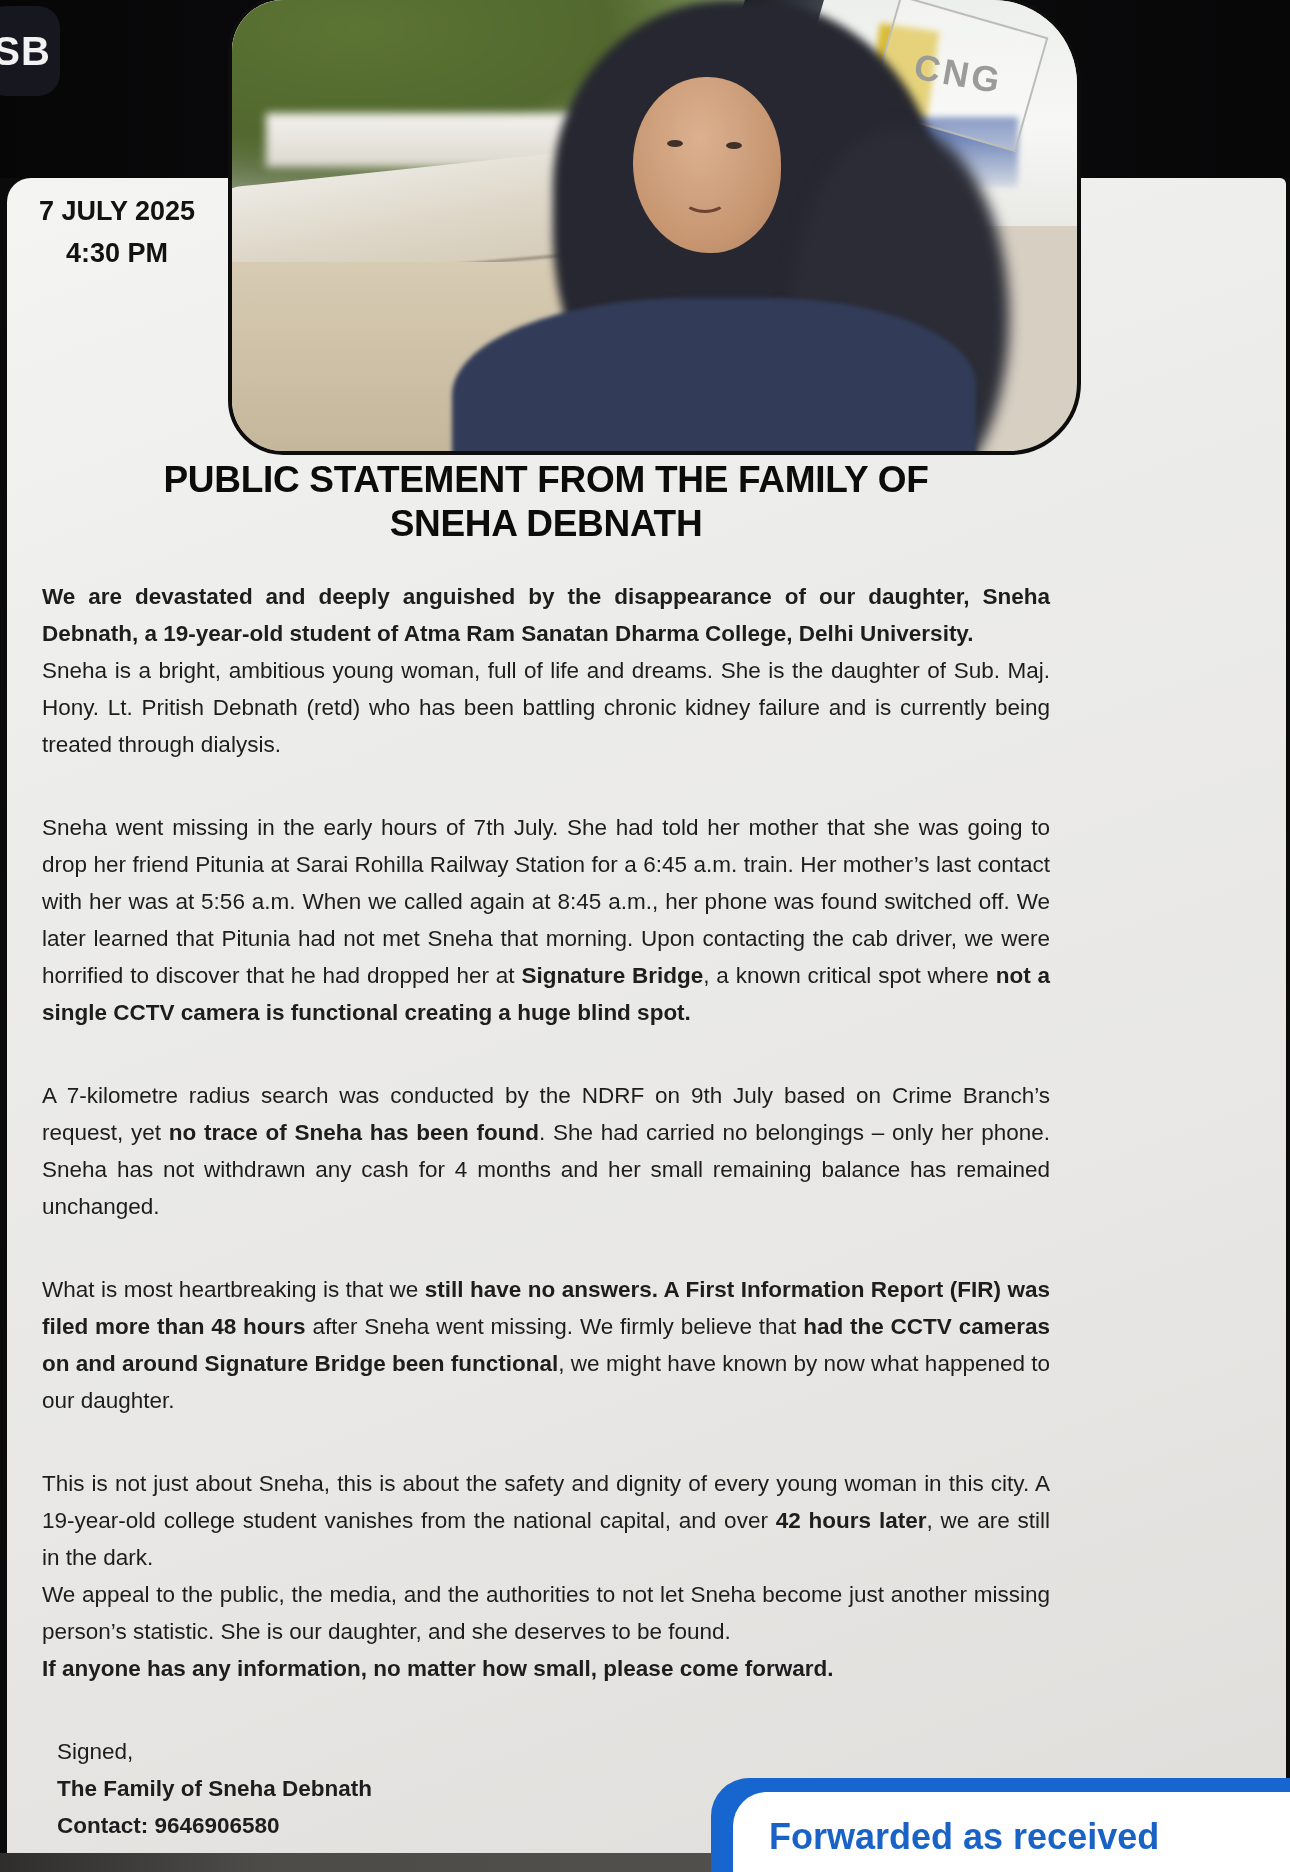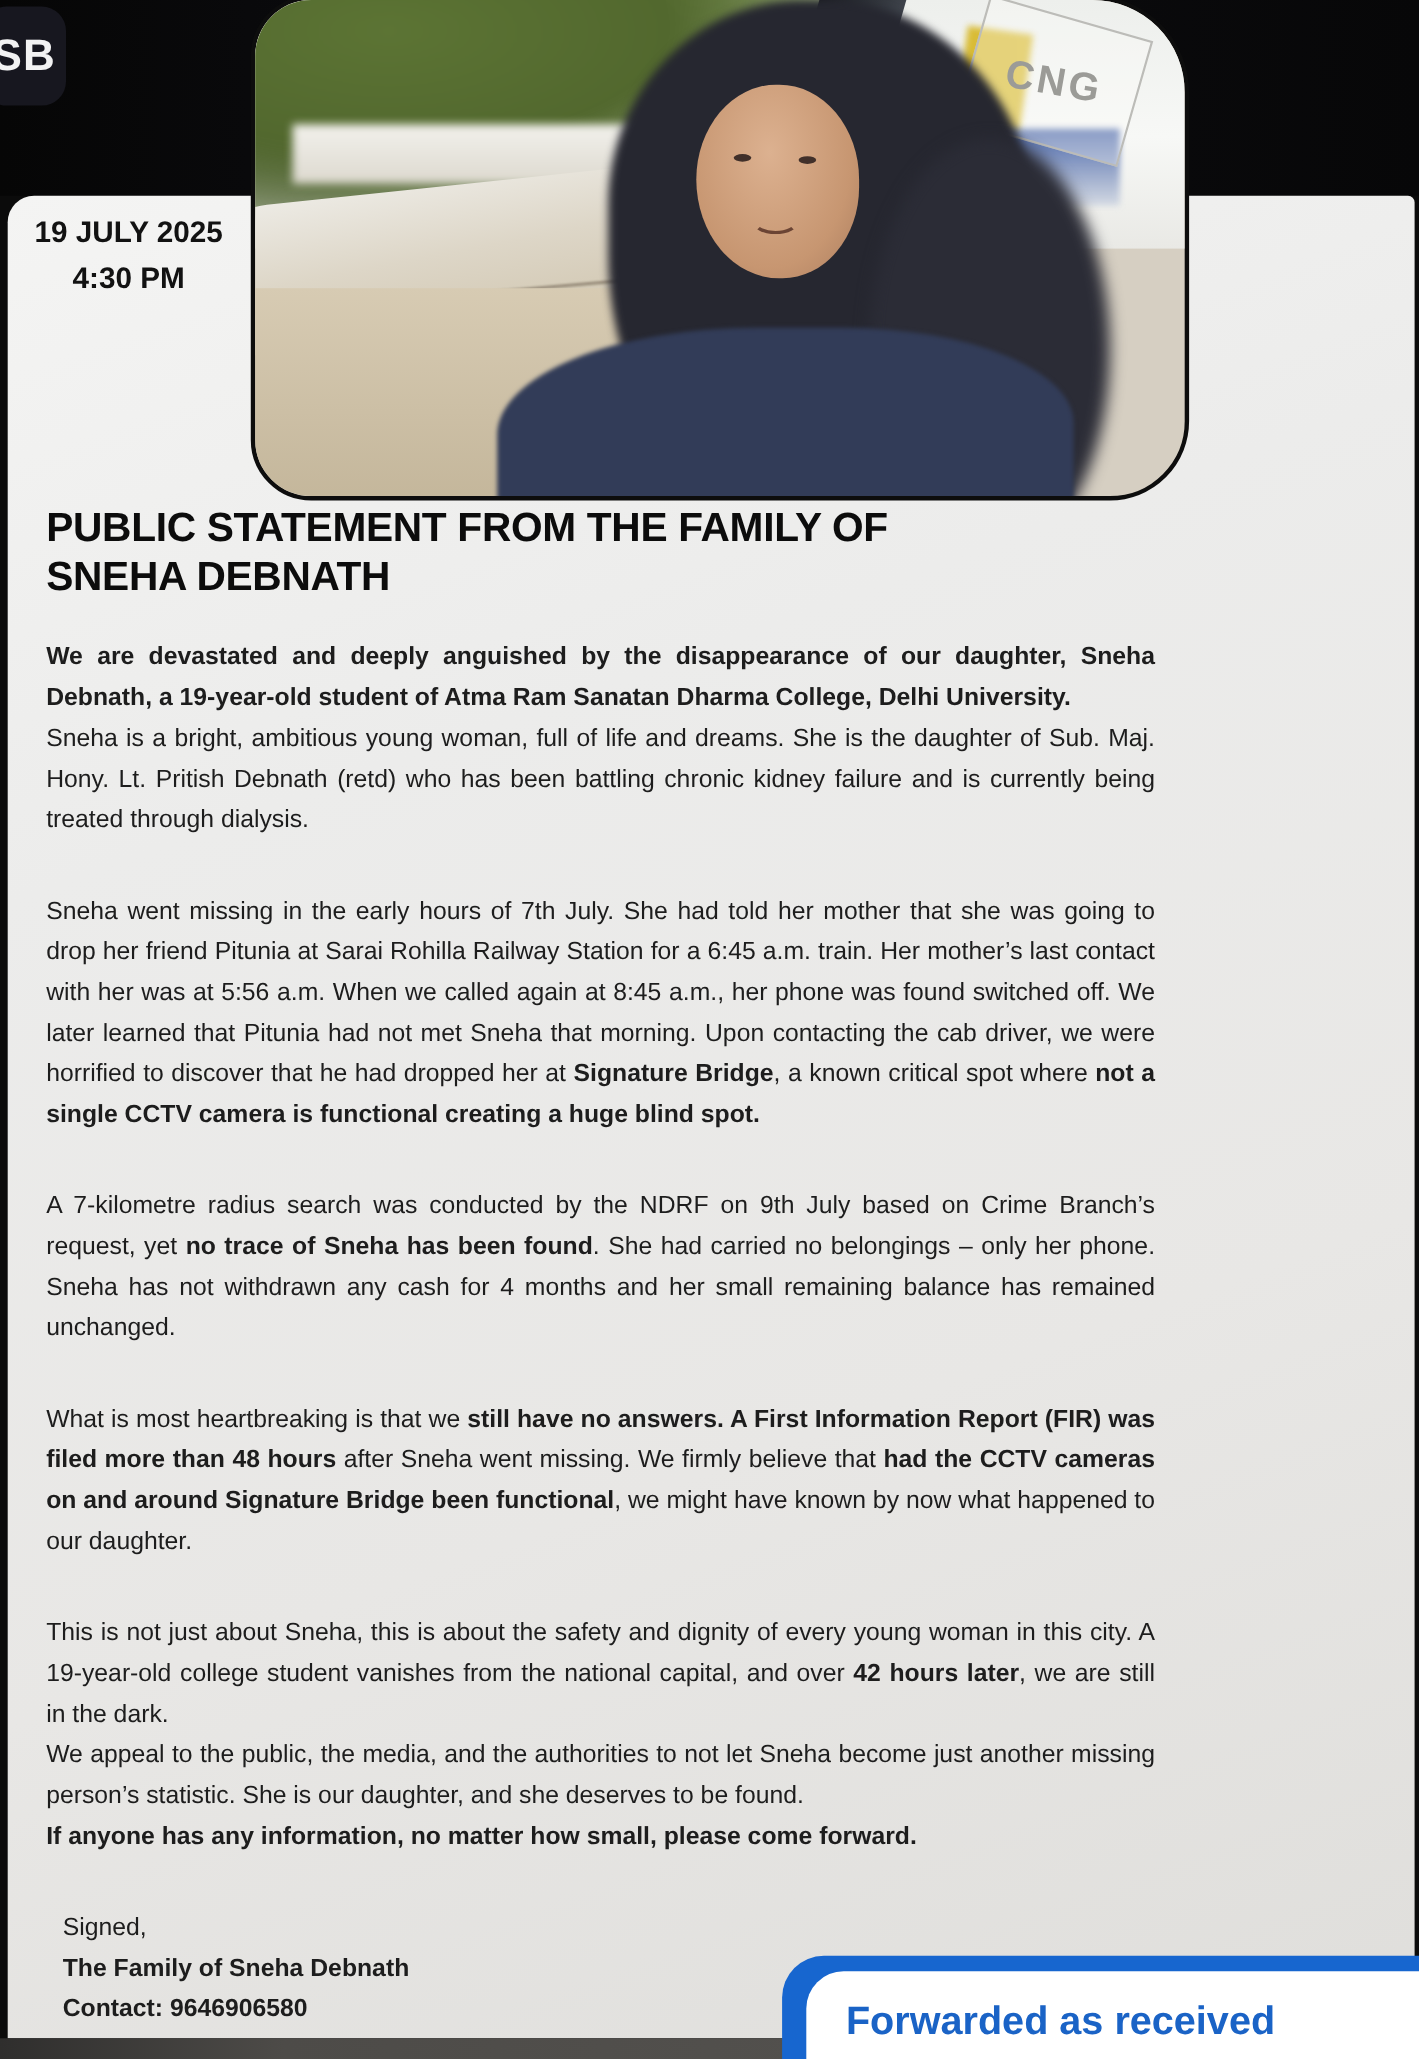--- a/index.html
+++ b/index.html
@@ -65,21 +65,21 @@
   .ph-smile{left:53.5%;top:42%;width:36px;height:18px;
     border:3px solid transparent;border-bottom-color:#6b4434;border-radius:50%;}
   .ph-jacket{left:26%;top:66%;width:62%;height:48%;background:#323c58;
     border-radius:45% 40% 0 0;filter:blur(2px);}
   
   .date-block{position:absolute;left:18px;top:190px;width:198px;text-align:center;
     color:#121212;font-weight:700;font-size:27px;line-height:42px;}
   
   .statement{position:absolute;left:42px;top:458px;width:1008px;
     color:#1d1d1d;font-size:22.5px;line-height:37px;}
-  .title{font-size:37px;line-height:44px;font-weight:700;
+  .title{text-align:center;font-size:37px;line-height:44px;font-weight:700;
     color:#0c0c0c;letter-spacing:-0.3px;margin:0 0 32px 0;}
   .para-group{margin:0 0 46px 0;}
   .para-group:last-child{margin-bottom:0;}
   .para-line{margin:0;text-align:justify;}
   .para-line b{font-weight:700;}
   .sig .para-line{text-align:left;margin-left:15px;}
   
   .fwd-outer{position:absolute;left:711px;top:1778px;width:640px;height:140px;
     background:#1766cf;border-radius:38px;}
   .fwd-inner{position:absolute;left:22px;top:14px;right:-20px;bottom:-20px;
@@ -117,21 +117,21 @@
     <div class="ph-hair"></div>
     <div class="ph-hair2"></div>
     <div class="ph-face"></div>
     <div class="ph-eye-l"></div>
     <div class="ph-eye-r"></div>
     <div class="ph-smile"></div>
     <div class="ph-jacket"></div>
   </div>
 
   <div class="date-block">
-    <div>19 JULY 2025</div>
+    <div>7 JULY 2025</div>
     <div>4:30 PM</div>
   </div>
 
   <div class="statement">
     <h1 class="title">
       <span>PUBLIC STATEMENT FROM THE FAMILY OF</span><br>
       <span>SNEHA DEBNATH</span>
     </h1>
     <div>
         <div class="para-group">

